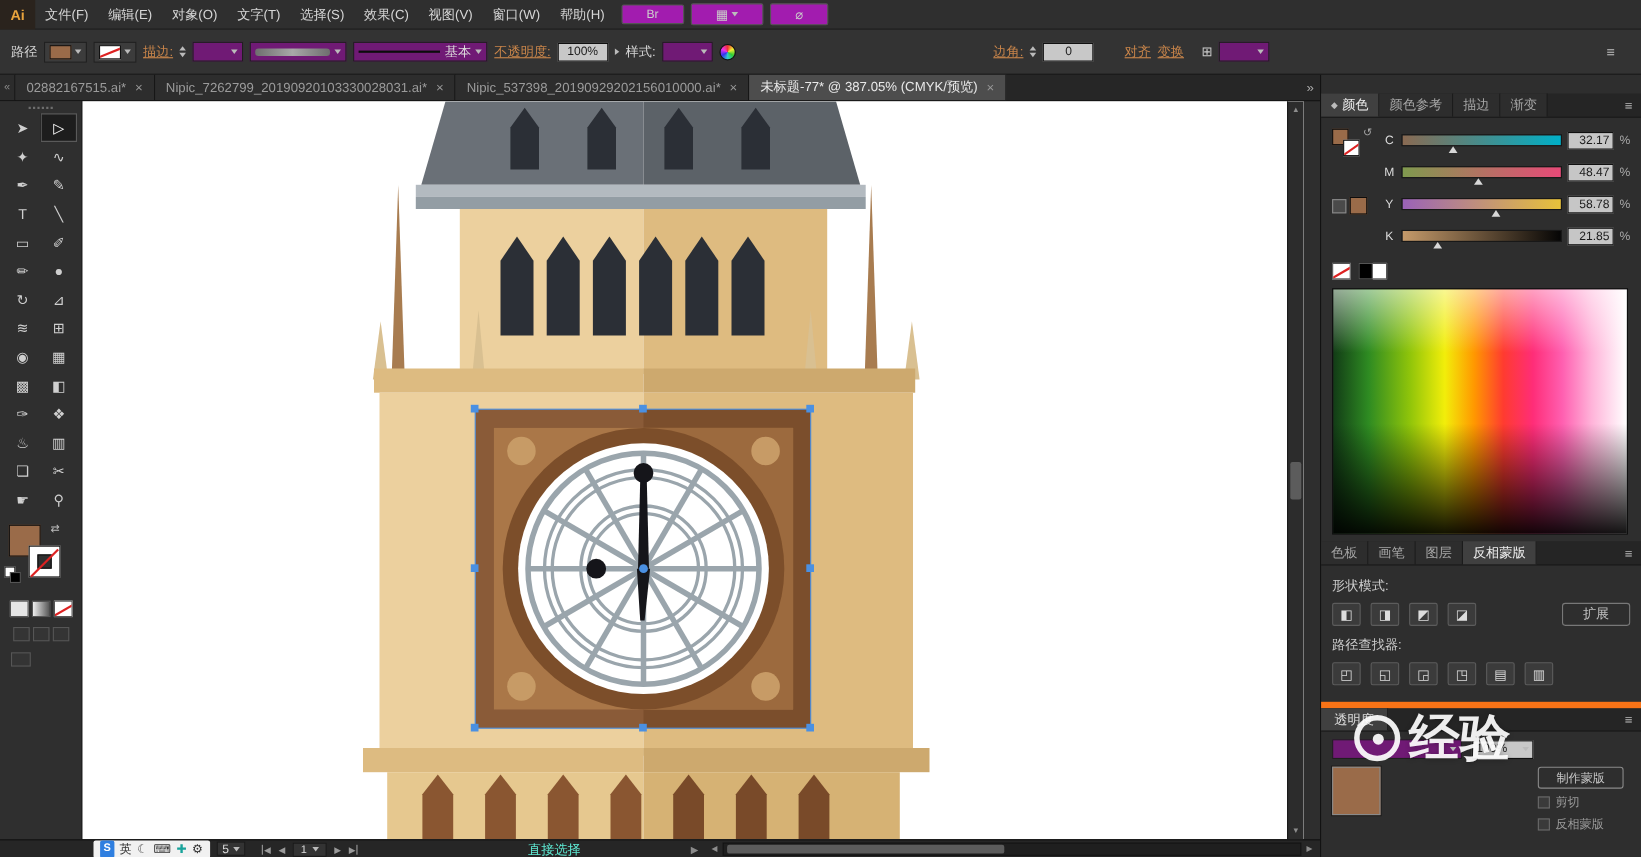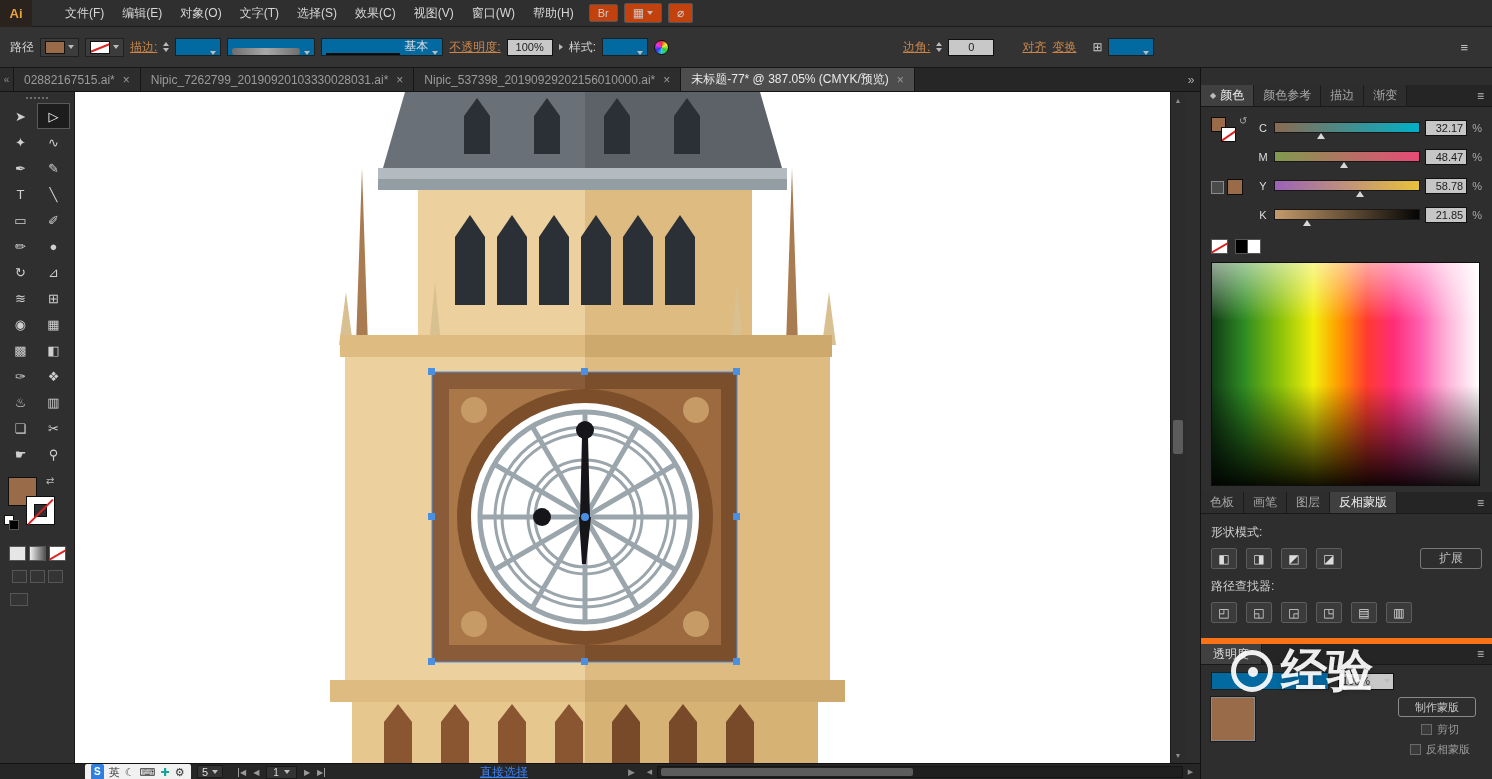--- a/index.html
+++ b/index.html
@@ -5,23 +5,23 @@
   * { margin:0; padding:0; box-sizing:border-box; }
   html,body { background:#000; }
   body { font-family:"Liberation Sans", sans-serif; }
   #app { position:relative; width:1492px; height:779px; background:#2e2e2e; overflow:hidden; }
 
   
   .menubar { position:absolute; left:0; top:0; width:1492px; height:27px; background:#2f2f2f;
              border-bottom:1px solid #1b1b1b; display:flex; align-items:center; color:#d6d6d6; font-size:12px; }
   .ai-logo { width:32px; height:27px; background:#2a231d; color:#e8a33d; font-weight:bold; font-size:13px;
              display:flex; align-items:center; justify-content:center; }
-  .menus { display:flex;padding-left:24px; }
+  .menus { display:flex; }
   .menu { padding:0 9px; line-height:27px; white-space:nowrap; }
-  .mb-btn { margin-left:6px; padding:2px 8px; border:1px solid #555; border-radius:2px; background:#c2410c;
+  .mb-btn { margin-left:6px; padding:2px 22px; border:1px solid #555; border-radius:2px; background:#a21caf;
             font-size:11px; display:inline-flex; align-items:center; gap:3px; color:#ccc; }
   .caret { display:inline-block; width:0; height:0; border-left:3px solid transparent; border-right:3px solid transparent;
            border-top:4px solid #bbb; }
   .mb-right { margin-left:auto; display:flex; align-items:center; gap:10px; padding-right:6px; }
   .workspace { display:inline-flex; align-items:center; gap:5px; color:#ddd; }
   .searchbox { width:118px; height:17px; background:#d7d7d7; border-radius:9px; display:flex; align-items:center;
                padding:0 6px; }
   .search-gl { position:relative; width:9px; height:9px; }
   .search-gl::before { content:''; position:absolute; left:0; top:0; width:6px; height:6px; border:1.5px solid #666; border-radius:50%; }
   .search-gl::after { content:''; position:absolute; left:6px; top:6px; width:4px; height:1.5px; background:#666; transform:rotate(45deg); }
@@ -34,21 +34,21 @@
   .cb-label { color:#d2d2d2; white-space:nowrap; }
   .cb-link { color:#c9854a; text-decoration:underline; white-space:nowrap; }
   .swatch-dd { display:inline-flex; align-items:center; gap:3px; background:#3c3c3c; border:1px solid #202020; padding:2px 4px; }
   .sw { width:20px; height:13px; display:inline-block; position:relative; }
   .fill-brown { background:#9a6b49; border:1px solid #111; }
   .slashed { background:#fff; border:1px solid #111; overflow:hidden; }
   .slashed::after { content:''; position:absolute; left:-3px; right:-3px; top:50%; height:2px; background:#d22; transform:rotate(-22deg); }
   .stepper { display:inline-flex; flex-direction:column; gap:2px; }
   .stepper .up { width:0; height:0; border-left:3px solid transparent; border-right:3px solid transparent; border-bottom:4px solid #bbb; }
   .stepper .dn { width:0; height:0; border-left:3px solid transparent; border-right:3px solid transparent; border-top:4px solid #bbb; }
-  .dd { height:18px; background:#0369a1; border:1px solid #1f1f1f; display:inline-flex; align-items:flex-end;
+  .dd { height:18px; background:#701a75; border:1px solid #1f1f1f; display:inline-flex; align-items:center;
         justify-content:flex-end; padding:0 4px; gap:4px; }
   .dd.small { width:46px; }
   .dd.profile { width:88px; }
   .profile-bar { flex:1; height:7px; border-radius:3px; background:linear-gradient(90deg,#6e6e6e,#a8a8a8,#6e6e6e); }
   .dd.brush { width:122px; color:#ddd; }
   .brush-line { flex:1; height:2px; background:#0c0c0c; }
   .field { min-width:46px; height:17px; background:#c8c8c8; color:#1d1d1d; border:1px solid #101010;
            display:inline-flex; align-items:center; justify-content:center; font-size:11px; padding:0 3px; }
   .mini-arrow { display:inline-block; width:0; height:0; border-top:3px solid transparent; border-bottom:3px solid transparent; border-left:4px solid #bbb; }
   .recolor { width:15px; height:15px; border-radius:50%;
@@ -161,21 +161,21 @@
   .tr-header { height:21px; background:#252525; display:flex; align-items:center; border-bottom:1px solid #191919; }
   .tr-tab { background:#404040; color:#ddd; padding:0 12px; height:100%; display:flex; align-items:center; border-right:1px solid #1b1b1b; }
   .tr-controls { display:flex; align-items:center; gap:9px; padding:7px 10px 5px; }
   .dd.blend { width:118px; }
   .field.opacity { width:56px; justify-content:space-between; }
   .tr-mask { display:flex; padding:2px 10px; }
   .tr-thumb { width:44px; height:44px; background:#9a6b49; border:1px solid #8a8a8a; box-shadow:0 0 0 1px #1c1c1c; }
   .tr-right { margin-left:auto; width:84px; display:flex; flex-direction:column; gap:5px; }
   .mask-btn { width:78px; height:20px; background:transparent; border:1px solid #8a8a8a; border-radius:3px;
               color:#c8c8c8; font-size:11px; font-family:inherit; }
-  .chk { display:flex; align-items:center; gap:5px; color:#9a9a9a; font-size:11px;justify-content:center; }
+  .chk { display:flex; align-items:center; gap:5px; color:#9a9a9a; font-size:11px; }
   .chk .box { width:11px; height:11px; border:1px solid #6a6a6a; background:#3a3a3a; display:inline-block; }
 
   .watermark { position:absolute; left:0; top:572px; width:292px; height:139px; pointer-events:none;
                color:rgba(255,255,255,.92); z-index:5; }
   .wm1 { position:absolute; left:30px; top:0; display:flex; align-items:center; gap:8px;
          font-size:46px; font-weight:bold; text-shadow:0 1px 5px rgba(0,0,0,.25); }
   .wm-logo { width:42px; height:42px; border:5px solid rgba(255,255,255,.92); border-radius:50%; position:relative; }
   .wm-logo::after { content:''; position:absolute; left:12px; top:12px; width:10px; height:10px;
                     background:rgba(255,255,255,.92); border-radius:50%; }
   .wm2 { position:absolute; left:-8px; top:88px; display:flex; align-items:center; gap:20px;
@@ -192,21 +192,21 @@
   .lg.sogou { background:#2f7fe0; color:#fff; border-radius:2px; padding:0 3px; font-weight:bold; font-size:10px; }
   .lg.teal { color:#18a39b; }
   .zoom { position:absolute; left:197px; top:1px; height:13px; display:flex; align-items:center; gap:4px;
           background:#333; border:1px solid #191919; padding:0 4px; color:#ddd; }
   .nav { position:absolute; left:238px; top:0; height:16px; display:flex; align-items:center; gap:7px;
          color:#9a9a9a; font-size:8px; }
   .nv.edge { border-left:1px solid #9a9a9a; padding-left:1px; }
   .nv.edge-r { border-right:1px solid #9a9a9a; padding-right:1px; }
   .pagebox { display:flex; align-items:center; gap:5px; background:#333; border:1px solid #191919; height:13px;
              padding:0 6px; color:#ddd; font-size:10px; }
-  .tool-status { position:absolute; left:480px; top:0; line-height:16px; color:#3b82f6; font-size:12px;text-decoration:underline; }
+  .tool-status { position:absolute; left:480px; top:0; line-height:16px; color:#5eead4; font-size:12px; }
   .st-arrow { position:absolute; left:628px; top:0; line-height:16px; color:#8a8a8a; font-size:9px; }
   .hscroll { position:absolute; left:643px; right:3px; top:1px; bottom:1px; display:flex; align-items:center; gap:1px; }
   .harrow { width:13px; text-align:center; color:#8d8d8d; font-size:7px; }
   .htrack { flex:1; height:12px; background:#1f1f1f; border:1px solid #141414; position:relative; }
   .hthumb { position:absolute; left:3px; top:1px; width:252px; height:8px; background:#5c5c5c; border-radius:2px; }
 </style>
 </head>
 <body>
 
 <div id="app">

